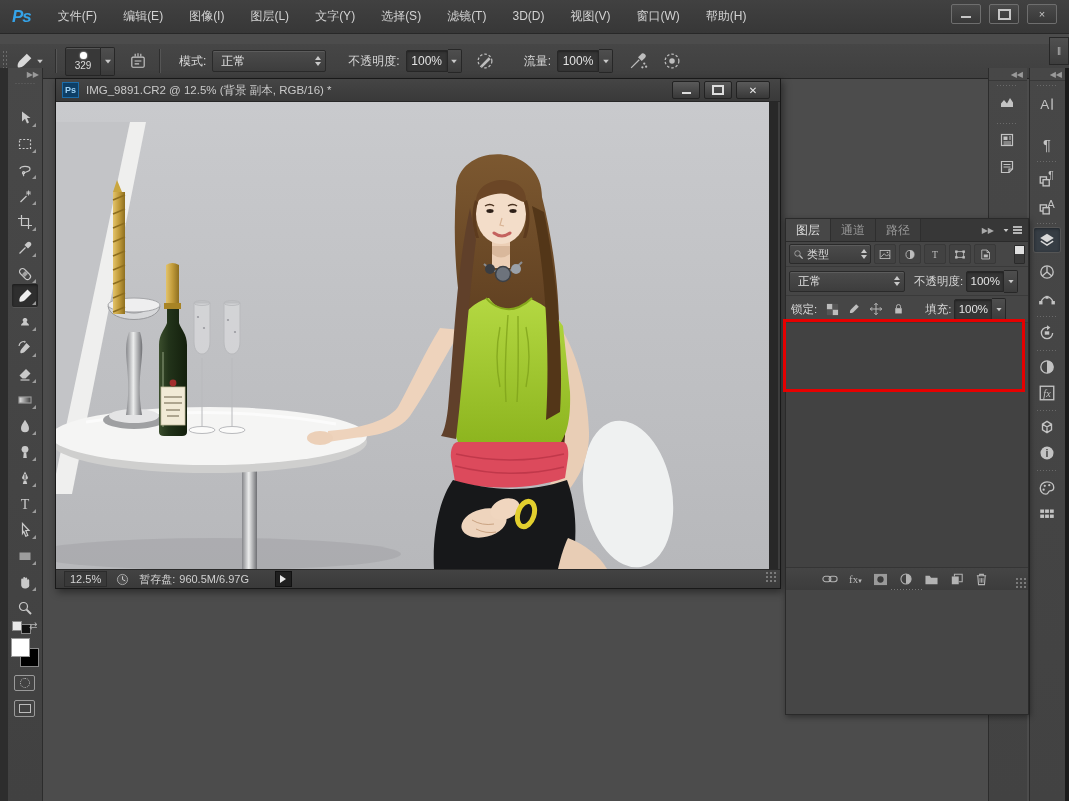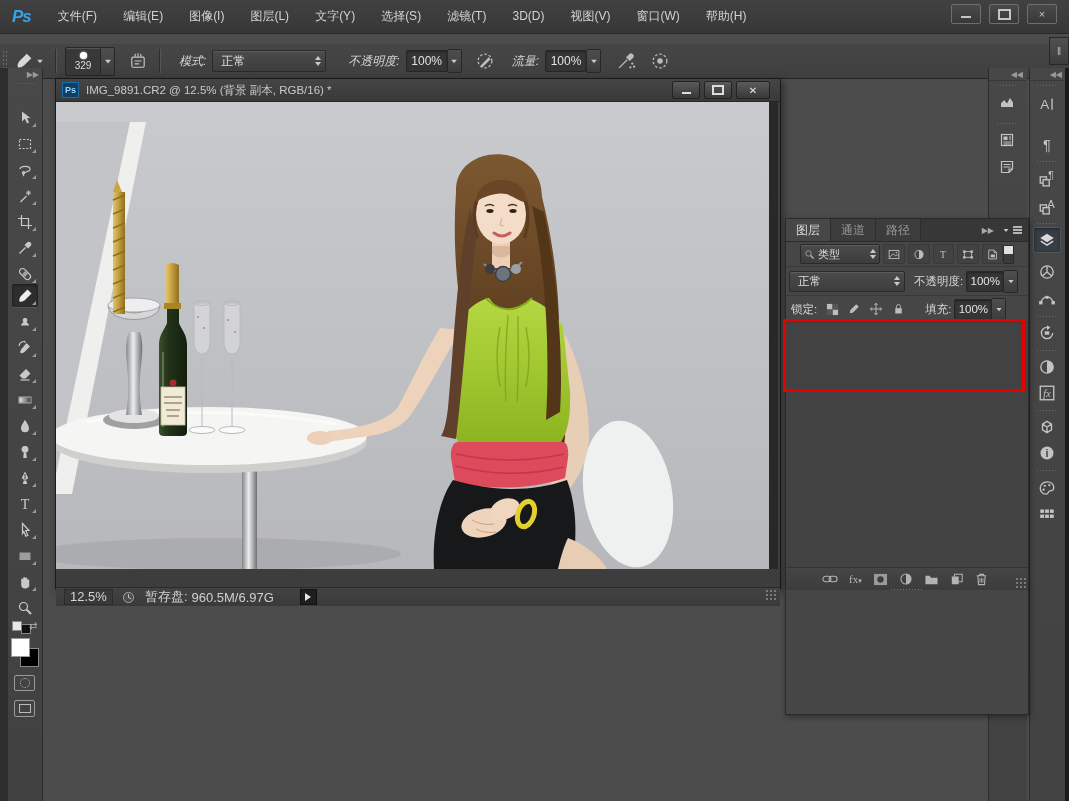--- a/index.html
+++ b/index.html
@@ -34,21 +34,21 @@
   .combo{height:20px;background:linear-gradient(#4b4b4b,#3d3d3d);border:1px solid #2a2a2a;box-shadow:inset 0 1px 0 #5c5c5c;
          border-radius:2px;display:flex;align-items:center;padding:0 4px 0 8px;}
   .combo .txt{flex:1;color:#e0e0e0;}
   .spin{display:flex;flex-direction:column;align-items:center;gap:2px;margin-left:6px;}
   .spin i{display:block;width:0;height:0;border-left:3.5px solid transparent;border-right:3.5px solid transparent;}
   .spin .u{border-bottom:4px solid #c9c9c9;} .spin .d{border-top:4px solid #c9c9c9;}
   .valbox{height:20px;min-width:34px;background:#353535;border:1px solid #272727;box-shadow:inset 0 1px 2px #222;
           display:flex;align-items:center;justify-content:center;color:#e3e3e3;border-radius:2px 0 0 2px;padding:0 3px;}
   .valdrop{width:13px;height:22px;background:linear-gradient(#4e4e4e,#3c3c3c);border:1px solid #272727;border-left:none;
            display:flex;align-items:center;justify-content:center;border-radius:0 2px 2px 0;}
-  .lbl{margin:0 6px 0 10px;color:#d6d6d6;font-style:italic;}
+  .lbl{margin:0 6px 0 10px;color:#d6d6d6;}
   .endbtn{position:absolute;right:0;top:37px;width:18px;height:26px;background:linear-gradient(#505050,#3d3d3d);
           border:1px solid #272727;color:#bbb;font-size:10px;display:flex;align-items:center;justify-content:center;}
   
   .leftedge{left:0;top:68px;width:8px;height:733px;background:#2d2d2d;}
   .toolbar{left:8px;top:68px;width:34px;height:733px;background:linear-gradient(#484848,#414141);border-right:1px solid #2c2c2c;}
   .tb-head{height:12px;display:flex;justify-content:flex-end;align-items:center;padding-right:3px;color:#9a9a9a;font-size:8px;}
   .tb-grip{height:5px;margin:1px 6px;background-image:radial-gradient(circle,#666 0.9px,transparent 1px);background-size:3px 3px;background-repeat:repeat-x;background-position:center;}
   .tool{position:absolute;left:4px;width:26px;height:23px;display:flex;align-items:center;justify-content:center;border-radius:2px;}
   .tool.sel{background:#2e2e2e;box-shadow:inset 0 1px 3px #1a1a1a,0 1px 0 #555;}
   .tool svg{stroke:#c9c9c9;fill:none;stroke-width:1.2;}
@@ -58,21 +58,21 @@
   .doctitle{height:22px;background:linear-gradient(#454545,#393939);border-bottom:1px solid #272727;display:flex;align-items:center;padding:0 6px;}
   .psfileicon{width:15px;height:14px;background:#0e3f66;border:1px solid #1c6ca8;color:#9fd2f5;font-size:9px;font-weight:bold;
               display:flex;align-items:center;justify-content:center;margin-right:7px;}
   .doctitletxt{color:#c9c9c9;font-size:11.5px;flex:1;white-space:nowrap;overflow:hidden;}
   .docbtns{display:flex;gap:4px;margin-right:4px;}
   .docbtn{width:26px;height:16px;background:linear-gradient(#5a5a5a,#383838);border:1px solid #222;border-radius:2px;
           display:flex;align-items:center;justify-content:center;color:#e8e8e8;font-size:10px;}
   .docbtn .bar{width:9px;height:2px;background:#ddd;margin-top:5px;}
   .docbtn .box{width:8px;height:6px;border:2px solid #ddd;}
   .canvas{position:relative;width:722px;height:467px;background:#282828;overflow:hidden;}
-  .statusbar{height:18px;background:linear-gradient(#434343,#3a3a3a);border-top:1px solid #2a2a2a;display:flex;align-items:center;font-size:13px;margin-top:18px;}
+  .statusbar{height:18px;background:linear-gradient(#434343,#3a3a3a);border-top:1px solid #2a2a2a;display:flex;align-items:center;font-size:11px;}
   .zoomfield{margin-left:8px;padding:0 5px;height:14px;line-height:14px;background:#393939;border:1px solid #2c2c2c;color:#d5d5d5;}
   .statustxt{color:#d0d0d0;margin-left:10px;}
   .playbtn{width:15px;height:14px;background:#1f1f1f;border:1px solid #111;margin-left:26px;display:flex;align-items:center;justify-content:center;}
   .playbtn i{width:0;height:0;border-top:4px solid transparent;border-bottom:4px solid transparent;border-left:6px solid #e6e6e6;}
   .gripcorner{position:absolute;right:1px;bottom:1px;width:12px;height:12px;
       background-image:radial-gradient(circle,#7a7a7a 0.9px,transparent 1px);background-size:4px 4px;}
   
   .dockstrip{top:68px;height:733px;background:linear-gradient(#474747,#424242);border-left:1px solid #2c2c2c;}
   .strip-inner{left:988px;width:38px;}
   .strip-outer{left:1029px;width:36px;}
@@ -86,21 +86,21 @@
   
   .lpanel{left:785px;top:218px;width:242px;height:495px;background:#464646;border:1px solid #2a2a2a;box-shadow:1px 2px 6px rgba(0,0,0,.4);}
   .ltabs{height:22px;background:#373737;display:flex;align-items:stretch;border-bottom:1px solid #2b2b2b;}
   .ltab{padding:0 10px;line-height:22px;font-size:12px;color:#989898;border-right:1px solid #2e2e2e;background:#3c3c3c;}
   .ltab.active{background:#474747;color:#dcdcdc;}
   .ltab-icons{margin-left:auto;display:flex;align-items:center;gap:8px;padding-right:6px;color:#aaa;font-size:8px;}
   .pmenu{display:flex;align-items:center;gap:3px;}
   .pmenu .lines{display:flex;flex-direction:column;gap:1.5px;}
   .pmenu .lines i{width:9px;height:1.5px;background:#b5b5b5;}
   .lrow{position:relative;display:flex;align-items:center;border-bottom:1px solid #3a3a3a;}
-  .filtrow{height:24px;padding:0 14px;}
+  .filtrow{height:24px;padding:0 3px;}
   .filtcombo{height:18px;width:74px;background:linear-gradient(#4b4b4b,#3d3d3d);border:1px solid #2a2a2a;box-shadow:inset 0 1px 0 #5c5c5c;
              border-radius:2px;display:flex;align-items:center;padding:0 3px;}
   .filtcombo .txt{flex:1;font-size:11px;color:#ddd;margin-left:3px;}
   .fbtn{width:20px;height:18px;margin-left:3px;display:flex;align-items:center;justify-content:center;border:1px solid #393939;border-radius:2px;background:#424242;}
   .fbtn svg{stroke:#bdbdbd;fill:none;stroke-width:1.1;}
   .ftoggle{margin-left:auto;width:9px;height:17px;border:1px solid #2a2a2a;background:linear-gradient(#e0e0e0 0 45%,#3a3a3a 45%);border-radius:1px;}
   .blendrow{height:28px;padding:0 3px;}
   .lockrow{height:26px;padding:0 5px;}
   .lockico{width:18px;height:16px;margin-right:4px;display:flex;align-items:center;justify-content:center;}
   .lockico svg{stroke:#bdbdbd;fill:none;stroke-width:1.1;}
@@ -307,21 +307,21 @@
       </div>
     <div class="valdrop">
         <span class="tri-dn" style="transform:scale(.7)"></span>
       </div>
     <div class="optbtn" style="margin-left:10px">
       <svg width="20" height="20" viewBox="0 0 16 16">
           <circle cx="8" cy="8" r="5.5" stroke="#bdbdbd" fill="none" stroke-dasharray="2 1.6"></circle>
           <path d="M4.5 11.5 L11 5 L12.5 6.5 L6 13 Z" fill="#bdbdbd" stroke="none"></path>
         </svg>
     </div>
-    <span class="lbl" style="margin-left:14px">流量:</span>
+    <span class="lbl" style="margin-left:26px">流量:</span>
     <div class="valbox">
         <span>100%</span>
       </div>
     <div class="valdrop">
         <span class="tri-dn" style="transform:scale(.7)"></span>
       </div>
     <div class="optbtn" style="margin-left:12px">
       <svg width="20" height="20" viewBox="0 0 16 16">
           <path d="M2.5 13.5 L9 7" stroke="#bdbdbd" fill="none"></path>
           <path d="M8 5 L11 8 L13.5 5.5 C14.5 4.5 14.5 3 13.5 2.5 C12.5 1.5 11 1.5 10.5 2.5 Z" fill="#bdbdbd" stroke="none"></path>

